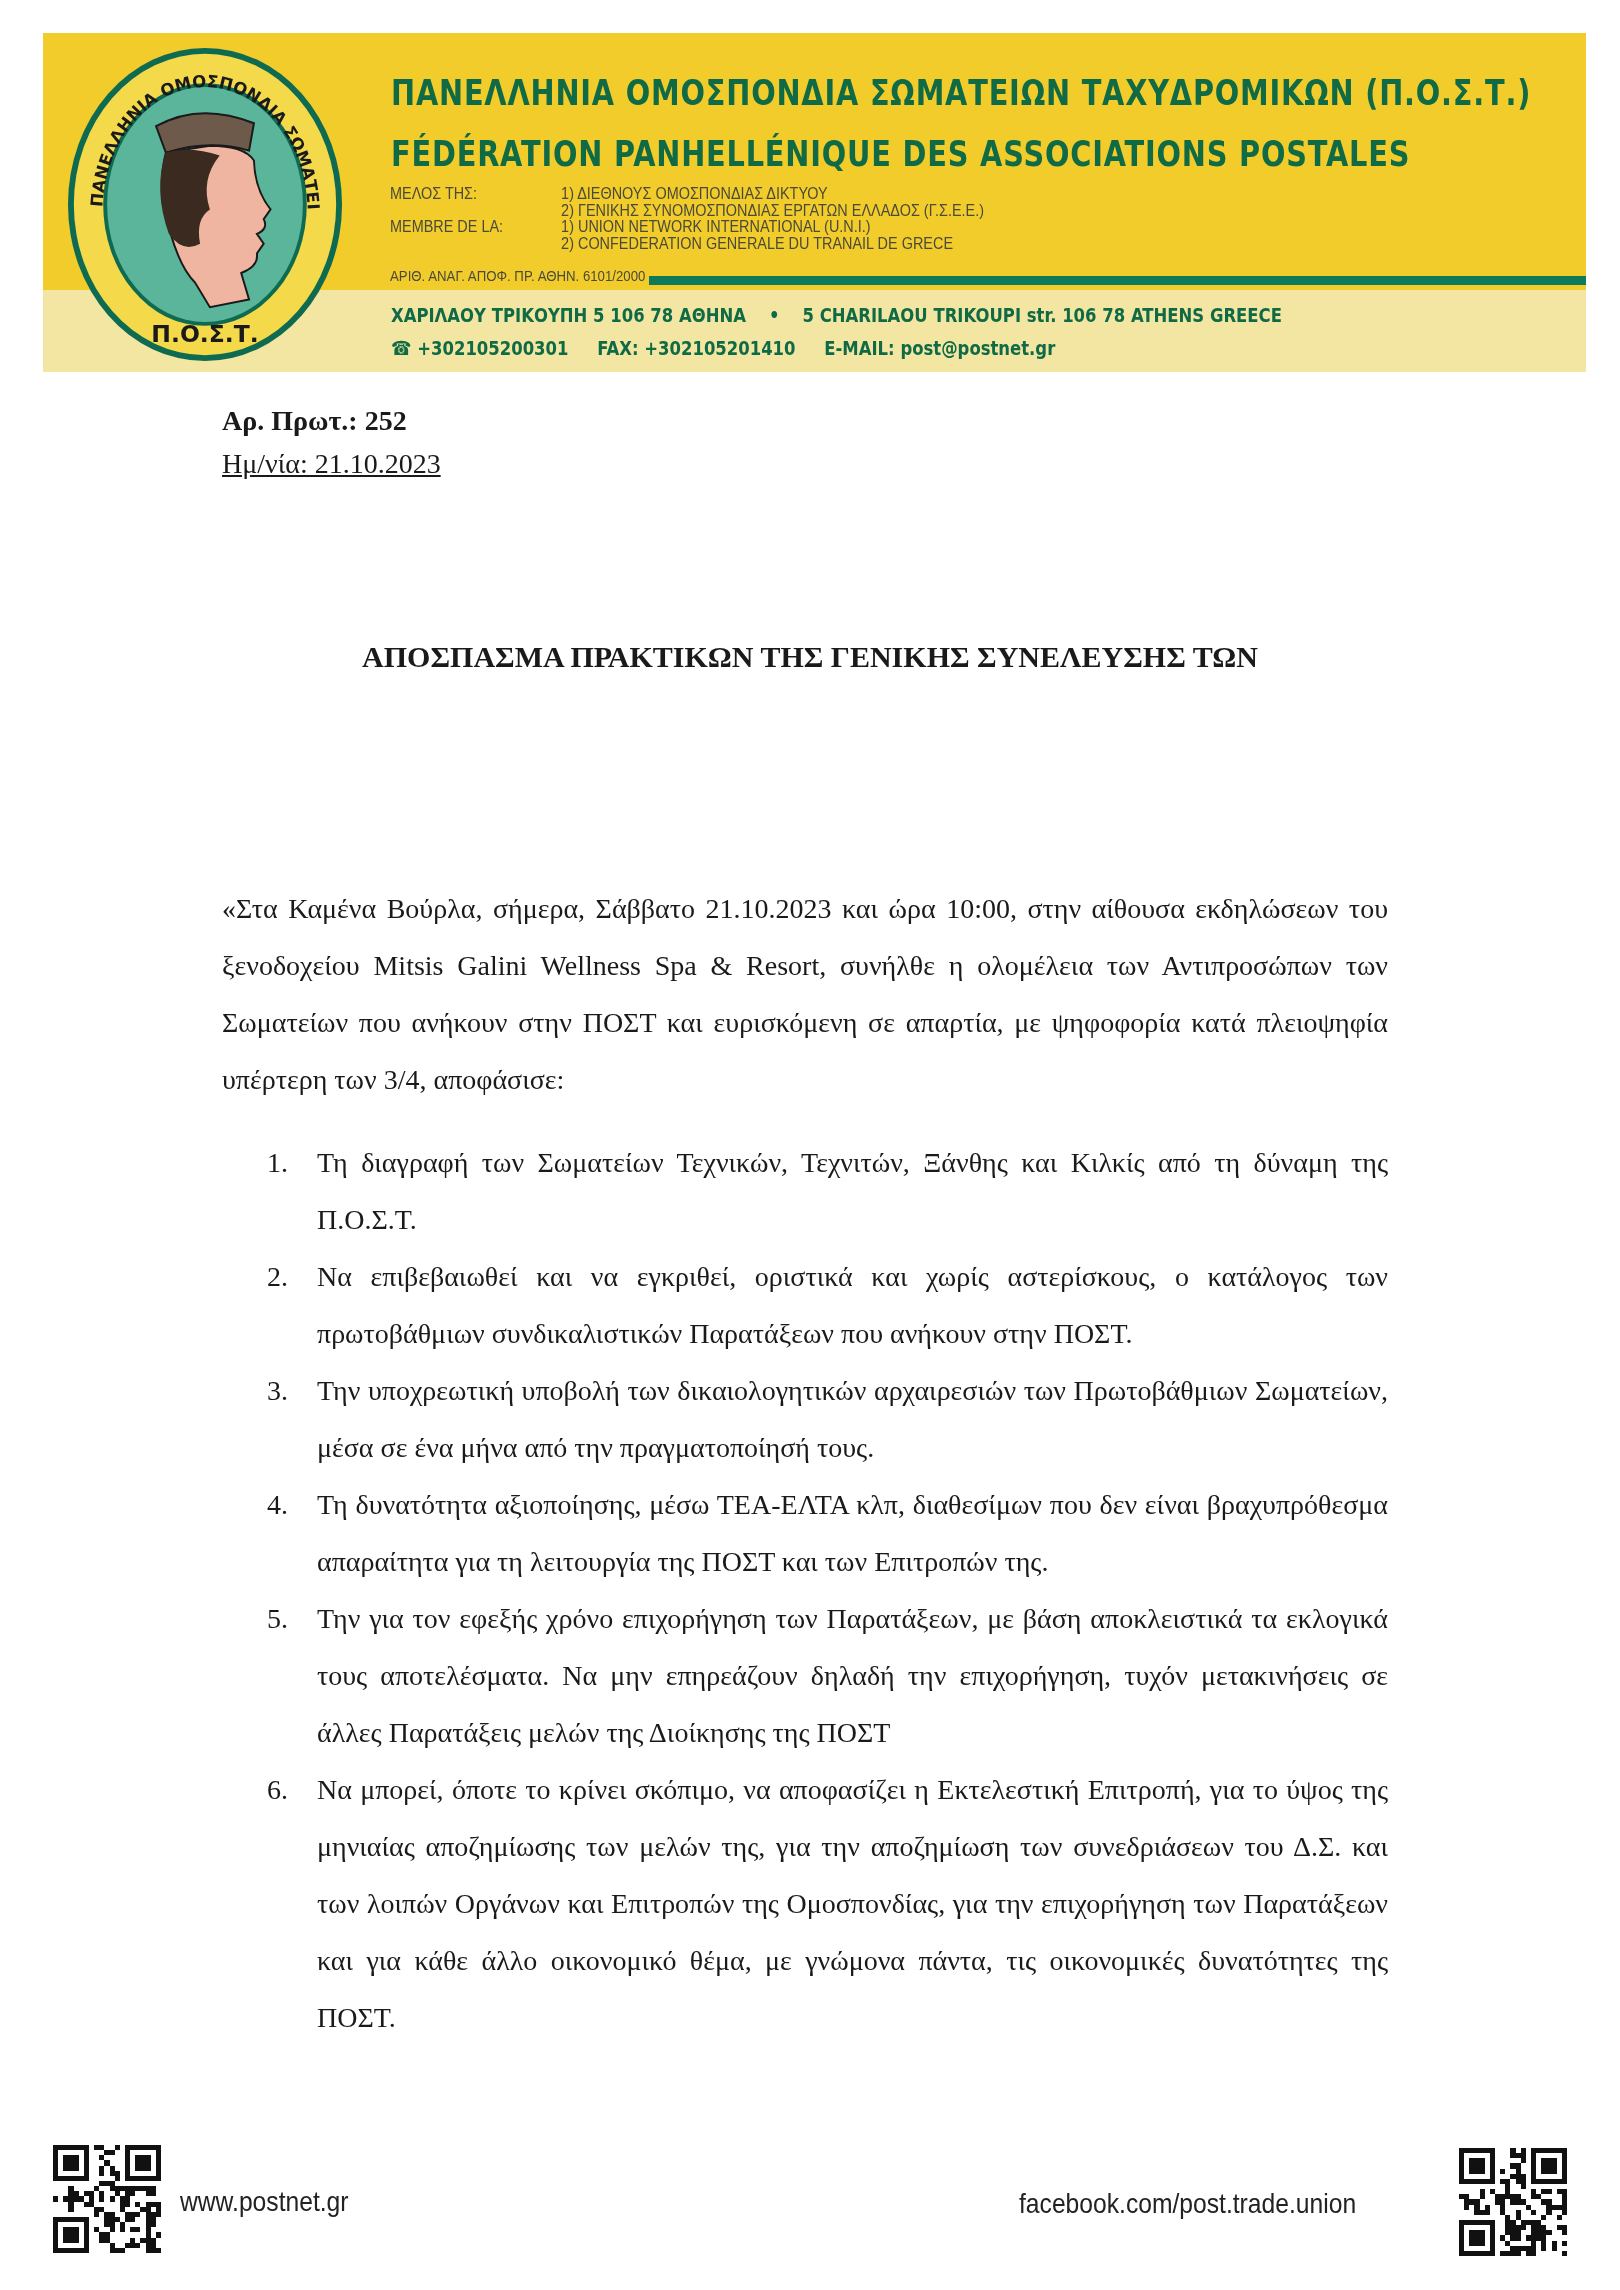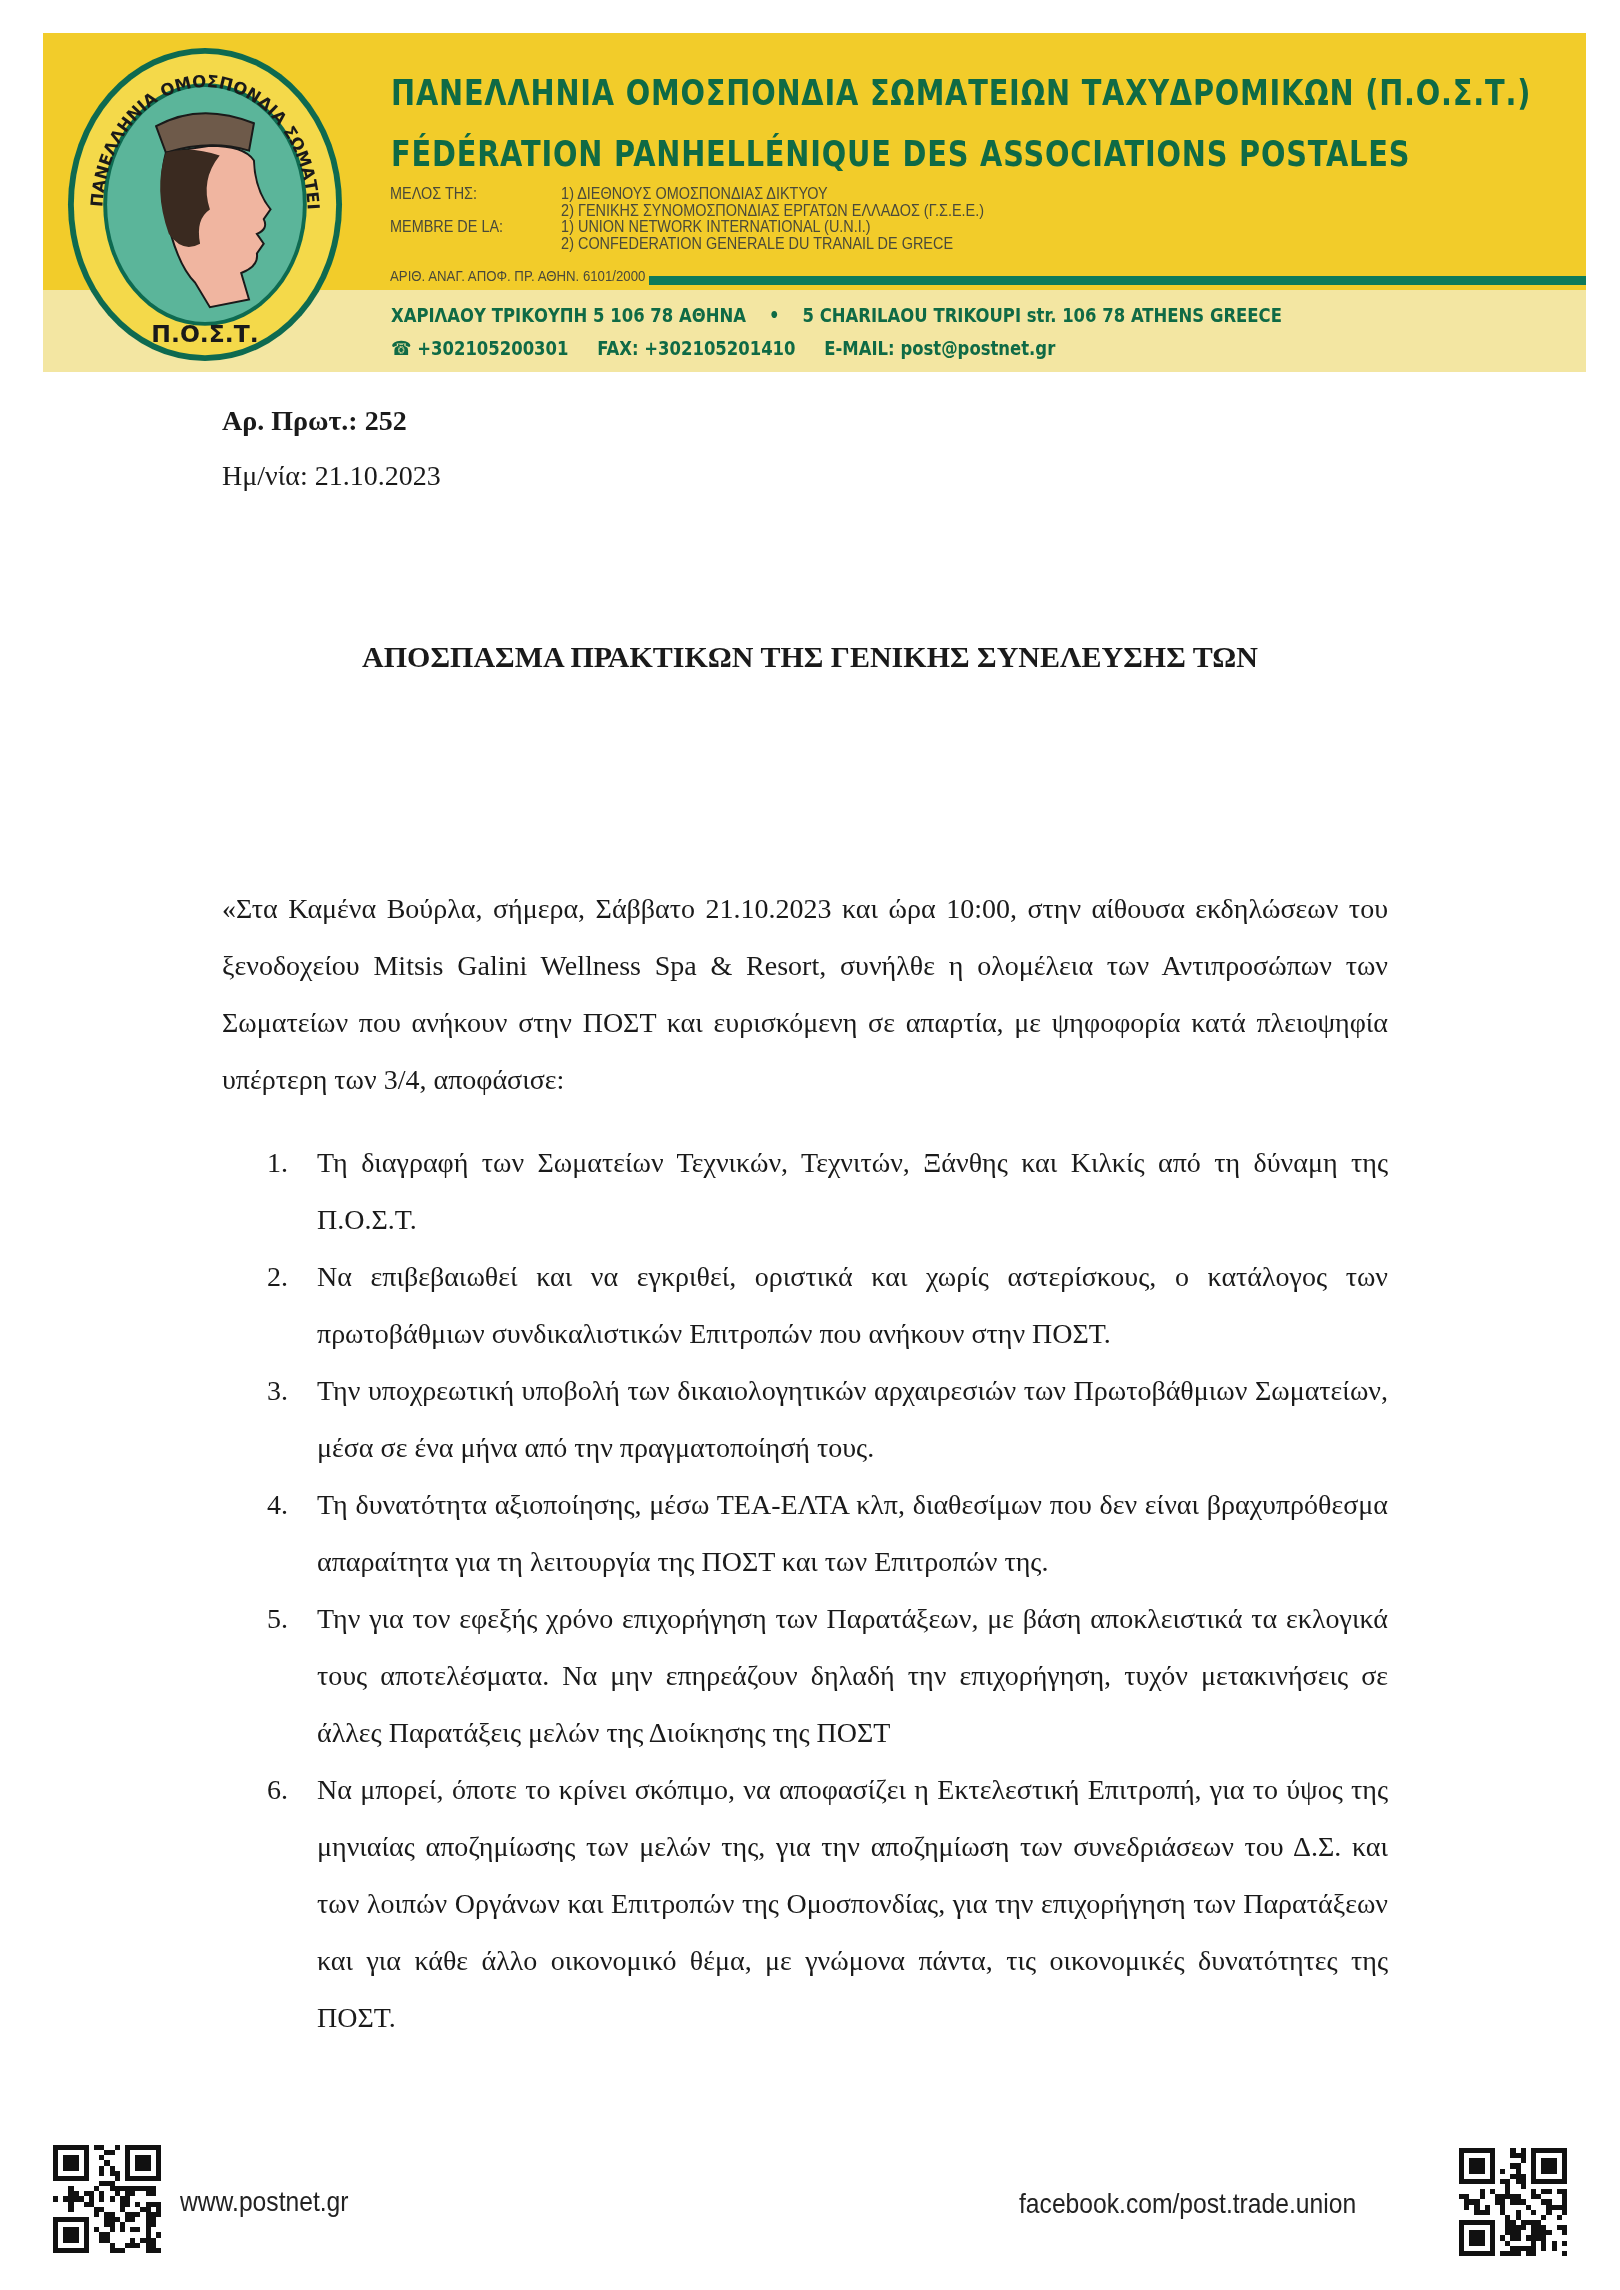--- a/index.html
+++ b/index.html
@@ -16,21 +16,21 @@
   .members .lbl { width: 186px; }
   .reg-line { position: absolute; left: 347px; top: 235px; font-family: "Liberation Sans", sans-serif; color: #4a4a3a; font-size: 14.7px; transform: scaleX(0.9); transform-origin: left top; white-space: nowrap; }
   .green-rule { position: absolute; left: 606px; right: 0; top: 243px; height: 8.8px; background: #0f7a5a; }
   .addr-line { position: absolute; left: 348px; top: 271px; font-family: "DejaVu Sans", sans-serif; font-weight: bold; color: #0f6a45; font-size: 19.6px; white-space: nowrap; transform: scaleX(0.84); transform-origin: left top; }
   .addr-line.contact { top: 304px; }
   .addr-line .gap { display: inline-block; width: 27.4px; }
 
   
   .ref { position: absolute; left: 222px; font-size: 28px; }
   .ref.num { top: 405px; font-weight: bold; }
-  .ref.date { top: 460px; }
+  .ref.date { top: 448px; text-decoration: underline; }
 
   
   .doc-title { position: absolute; left: 196px; width: 1228px; top: 627px; text-align: center; font-weight: bold; font-size: 30px; line-height: 59px; font-family: Liberation Serif, serif; }
   .doc-title sup { font-size: 15.7px; vertical-align: 13.7px; }
 
   
   .body-text { position: absolute; left: 222px; width: 1166px; font-size: 28px; line-height: 57px; text-align: justify; text-align-last: left; }
   .intro { top: 880px; }
   .resolutions { position: absolute; left: 222px; top: 1134px; width: 1166px; margin: 0; padding: 0; list-style: none; font-size: 28px; line-height: 57px; }
   .resolutions li { display: flex; }
@@ -116,21 +116,21 @@
 
 <div class="body-text intro">«Στα Καμένα Βούρλα, σήμερα, Σάββατο 21.10.2023 και ώρα 10:00, στην αίθουσα εκδηλώσεων του ξενοδοχείου Mitsis Galini Wellness Spa &amp; Resort,  συνήλθε η ολομέλεια των Αντιπροσώπων των Σωματείων που ανήκουν στην ΠΟΣΤ και ευρισκόμενη σε απαρτία, με ψηφοφορία κατά πλειοψηφία υπέρτερη των 3/4, αποφάσισε:</div>
 
 <ol class="resolutions">
   <li>
       <span class="num">1.</span>
       <span class="txt">Τη διαγραφή των Σωματείων Τεχνικών, Τεχνιτών, Ξάνθης και Κιλκίς από τη δύναμη της Π.Ο.Σ.Τ.</span>
     </li>
   <li>
       <span class="num">2.</span>
-      <span class="txt">Να επιβεβαιωθεί και να εγκριθεί, οριστικά και χωρίς αστερίσκους, ο κατάλογος των πρωτοβάθμιων συνδικαλιστικών Επιτροπών που ανήκουν στην ΠΟΣΤ.</span>
+      <span class="txt">Να επιβεβαιωθεί και να εγκριθεί, οριστικά και χωρίς αστερίσκους, ο κατάλογος των πρωτοβάθμιων συνδικαλιστικών Παρατάξεων που ανήκουν στην ΠΟΣΤ.</span>
     </li>
   <li>
       <span class="num">3.</span>
       <span class="txt">Την υποχρεωτική υποβολή των δικαιολογητικών αρχαιρεσιών των Πρωτοβάθμιων Σωματείων, μέσα σε ένα μήνα από την πραγματοποίησή τους.</span>
     </li>
   <li>
       <span class="num">4.</span>
       <span class="txt">Τη δυνατότητα αξιοποίησης, μέσω ΤΕΑ-ΕΛΤΑ κλπ, διαθεσίμων που δεν είναι βραχυπρόθεσμα απαραίτητα για τη λειτουργία της ΠΟΣΤ και των Επιτροπών της.</span>
     </li>
   <li>

